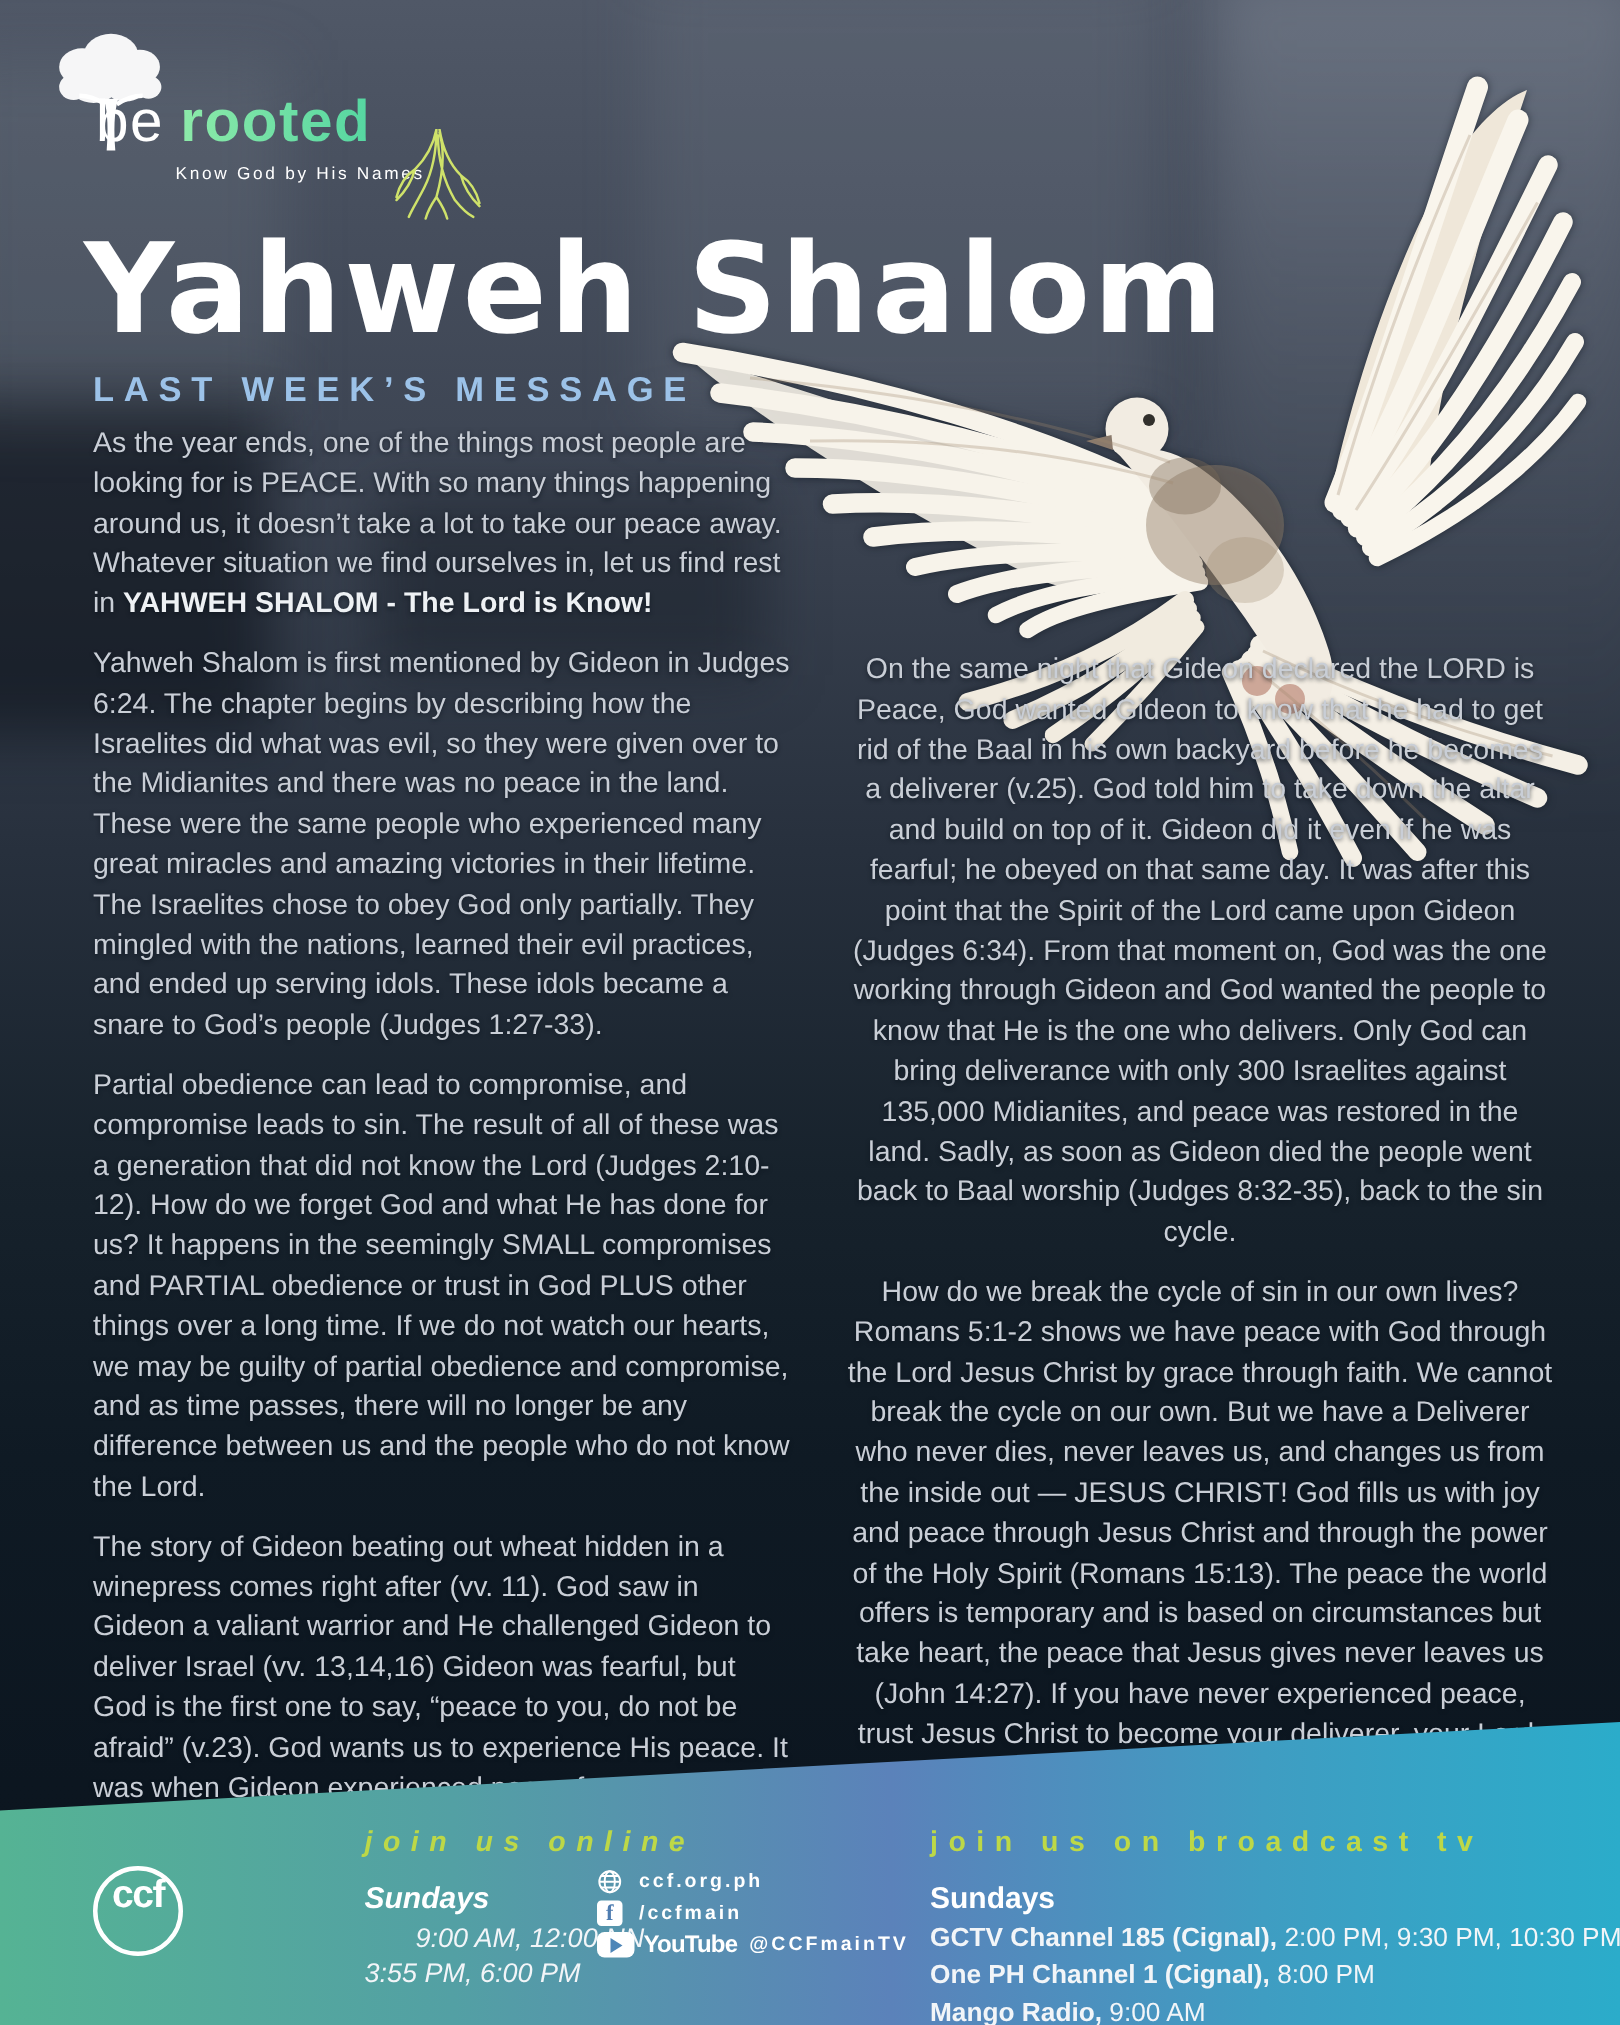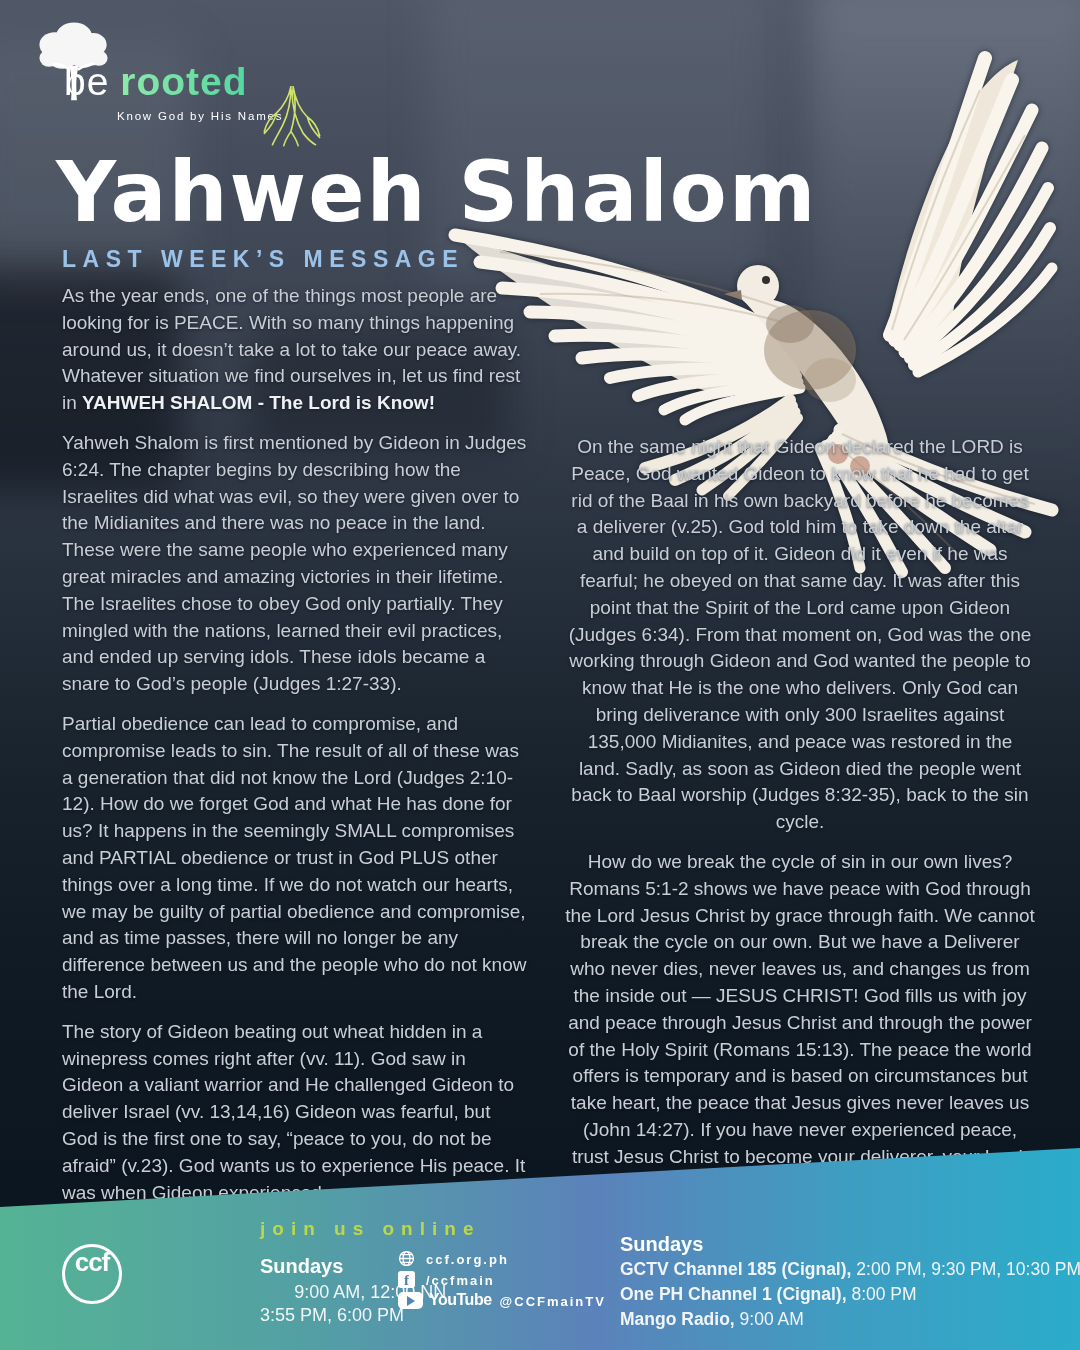--- a/index.html
+++ b/index.html
@@ -44,29 +44,29 @@
   
   .footer{position:absolute;left:0;top:1140px;width:1080px;height:210px;z-index:5;
           clip-path:polygon(0 67px,1080px 8px,1080px 210px,0 210px);
           background:linear-gradient(90deg,#55b394 0%,#53a0a4 28%,#5b82ba 55%,#3f9dc2 78%,#2bacca 100%);
           color:#ffffff;}
   .ccf-circle{position:absolute;left:62px;top:104px;width:54px;height:54px;border:3.5px solid #fff;border-radius:50%;
           display:flex;align-items:flex-start;justify-content:center;}
   .ccf-circle span{font-size:26px;font-weight:800;letter-spacing:-1px;}
   .fheading{color:#bdd847;font-size:19px;font-weight:700;letter-spacing:7px;white-space:nowrap;}
   .fblock{position:absolute;top:78px;}
-  .online-block{left:260px;}
+  .online-block{left:243px;font-style:italic;}
   .broadcast-block{left:620px;}
   .fday{margin-top:15px;font-size:20px;font-weight:700;}
   .ftime{font-size:18px;line-height:23px;color:#f2f5f8;}
   .online-times{margin-top:3px;text-align:center;}
   .sched{margin-top:2px;font-size:17.5px;line-height:23px;white-space:nowrap;}
   .sched b{font-weight:700;}
   .contact{position:absolute;left:398px;top:106px;}
-  .crow{display:flex;align-items:flex-end;height:21px;}
+  .crow{display:flex;align-items:flex-start;height:21px;}
   .clabel{margin-left:11px;font-size:13px;font-weight:700;letter-spacing:2px;white-space:nowrap;}
   .fb-ic{width:17px;height:17px;background:#fff;border-radius:3px;display:flex;align-items:flex-end;justify-content:center;overflow:hidden;}
   .fb-ic span{font-size:15px;line-height:15px;font-weight:700;color:#4e7cb0;font-family:"Liberation Serif",serif;}
   .yt-ic{width:25px;height:17px;background:#fff;border-radius:5px;display:flex;align-items:center;justify-content:center;}
   .yt-ic i{display:block;width:0;height:0;border-left:8px solid #4e86b8;border-top:5px solid transparent;border-bottom:5px solid transparent;}
   .yt-brand{margin-left:6px;font-size:16px;font-weight:800;letter-spacing:-0.5px;}
   .yt-handle{margin-left:8px;font-size:13px;font-weight:700;letter-spacing:2px;}
 </style>
 </head>
 <body>
@@ -215,20 +215,21 @@
       <div class="crow">
         <div class="yt-ic">
             <i></i>
           </div>
         <span class="yt-brand">YouTube</span>
         <span class="yt-handle">@CCFmainTV</span>
       </div>
     </div>
 
     <div class="fblock broadcast-block">
+      <div class="fheading">join us on broadcast tv</div>
       <div class="fday">Sundays</div>
       <div class="ftime sched"><b>GCTV Channel 185 (Cignal),</b><span> 2:00 PM, 9:30 PM, 10:30 PM</span></div>
       <div class="ftime sched"><b>One PH Channel 1 (Cignal),</b><span> 8:00 PM</span></div>
       <div class="ftime sched"><b>Mango Radio,</b><span> 9:00 AM</span></div>
     </div>
   </div>
 
 </div>
 
 </body></html>

